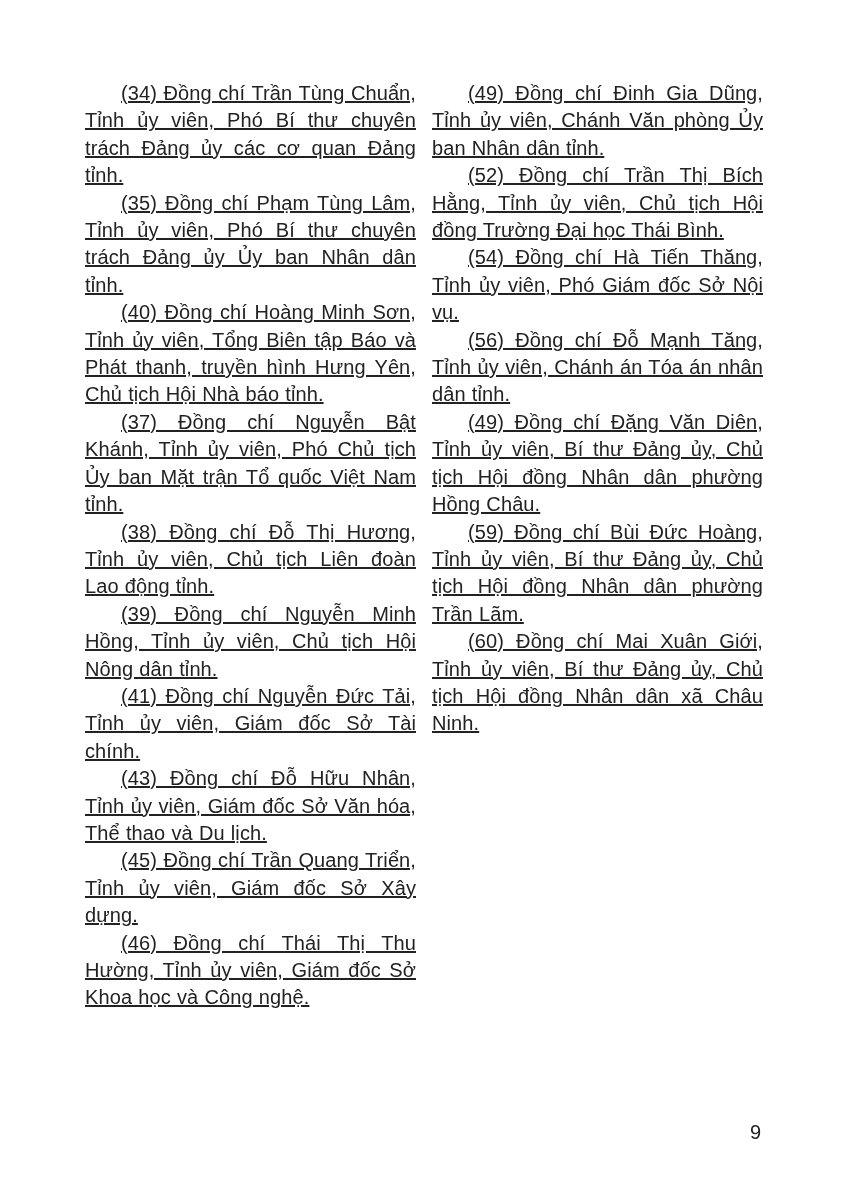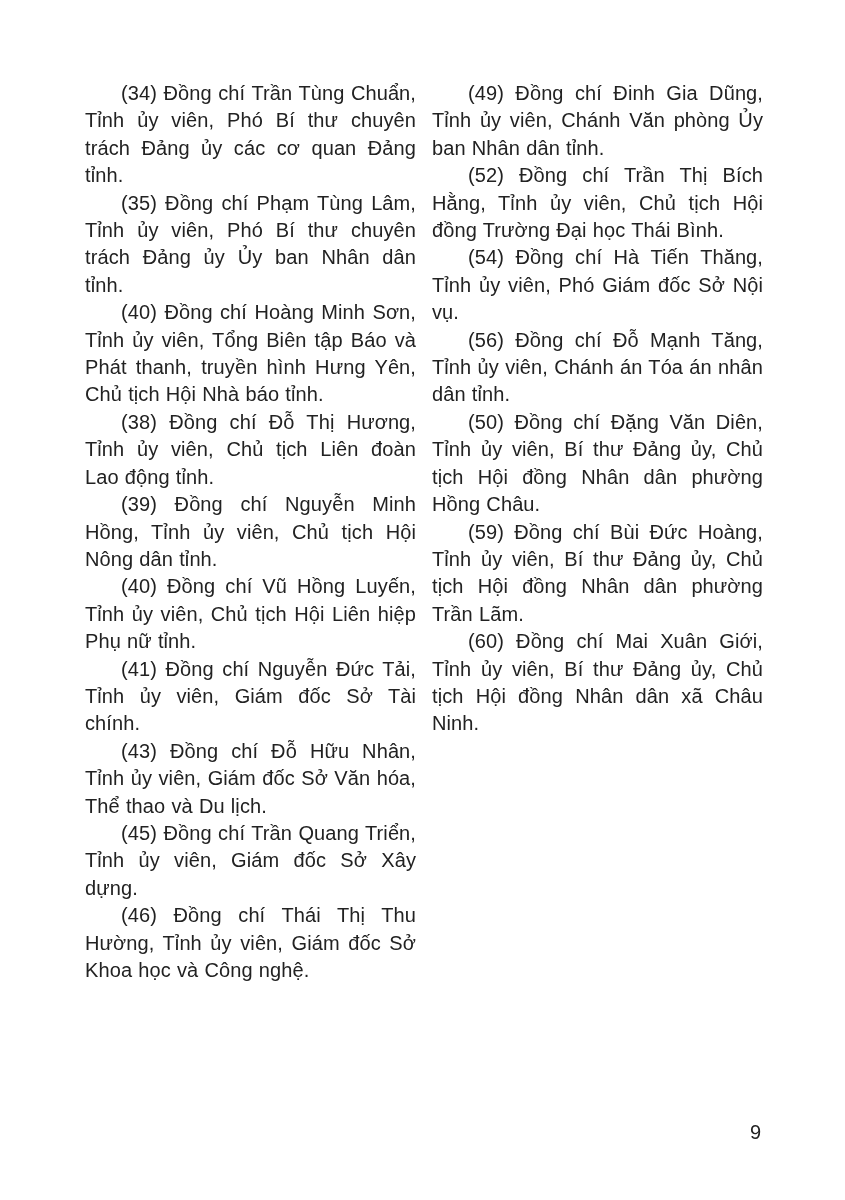--- a/index.html
+++ b/index.html
@@ -33,20 +33,21 @@
   }
   p.entry {
     margin: 0;
     font-size: 20px;
     line-height: 27.4px;
     text-indent: 36px;
     text-align: justify;
     letter-spacing: 0.1px;
     word-spacing: 0.5px;
     color: #222222;
+    text-decoration: underline;
   }
   .page-number {
     position: absolute;
     right: 84px;
     bottom: 56px;
     font-size: 20px;
     line-height: 24px;
     color: #222222;
   }
 </style>
@@ -54,36 +55,36 @@
 <body>
 
 <div class="page">
 
   <div class="content">
 
     <div class="column">
       <p class="entry">(34) Đồng chí Trần Tùng Chuẩn, Tỉnh ủy viên, Phó Bí thư chuyên trách Đảng ủy các cơ quan Đảng tỉnh.</p>
       <p class="entry">(35) Đồng chí Phạm Tùng Lâm, Tỉnh ủy viên, Phó Bí thư chuyên trách Đảng ủy Ủy ban Nhân dân tỉnh.</p>
       <p class="entry">(40) Đồng chí Hoàng Minh Sơn, Tỉnh ủy viên, Tổng Biên tập Báo và Phát thanh, truyền hình Hưng Yên, Chủ tịch Hội Nhà báo tỉnh.</p>
+      <p class="entry">(37) Đồng chí Nguyễn Bật Khánh, Tỉnh ủy viên, Phó Chủ tịch Ủy ban Mặt trận Tổ quốc Việt Nam tỉnh.</p>
       <p class="entry">(38) Đồng chí Đỗ Thị Hương, Tỉnh ủy viên, Chủ tịch Liên đoàn Lao động tỉnh.</p>
       <p class="entry">(39) Đồng chí Nguyễn Minh Hồng, Tỉnh ủy viên, Chủ tịch Hội Nông dân tỉnh.</p>
-      <p class="entry">(40) Đồng chí Vũ Hồng Luyến, Tỉnh ủy viên, Chủ tịch Hội Liên hiệp Phụ nữ tỉnh.</p>
       <p class="entry">(41) Đồng chí Nguyễn Đức Tải, Tỉnh ủy viên, Giám đốc Sở Tài chính.</p>
       <p class="entry">(43) Đồng chí Đỗ Hữu Nhân, Tỉnh ủy viên, Giám đốc Sở Văn hóa, Thể thao và Du lịch.</p>
       <p class="entry">(45) Đồng chí Trần Quang Triển, Tỉnh ủy viên, Giám đốc Sở Xây dựng.</p>
       <p class="entry">(46) Đồng chí Thái Thị Thu Hường, Tỉnh ủy viên, Giám đốc Sở Khoa học và Công nghệ.</p>
 
     </div>
 
     <div class="column">
       <p class="entry">(49) Đồng chí Đinh Gia Dũng, Tỉnh ủy viên, Chánh Văn phòng Ủy ban Nhân dân tỉnh.</p>
       <p class="entry">(52) Đồng chí Trần Thị Bích Hằng, Tỉnh ủy viên, Chủ tịch Hội đồng Trường Đại học Thái Bình.</p>
       <p class="entry">(54) Đồng chí Hà Tiến Thăng, Tỉnh ủy viên, Phó Giám đốc Sở Nội vụ.</p>
       <p class="entry">(56) Đồng chí Đỗ Mạnh Tăng, Tỉnh ủy viên, Chánh án Tóa án nhân dân tỉnh.</p>
-      <p class="entry">(50) Đồng chí Đặng Văn Diên, Tỉnh ủy viên, Bí thư Đảng ủy, Chủ tịch Hội đồng Nhân dân phường Hồng Châu.</p>
+      <p class="entry">(49) Đồng chí Đặng Văn Diên, Tỉnh ủy viên, Bí thư Đảng ủy, Chủ tịch Hội đồng Nhân dân phường Hồng Châu.</p>
       <p class="entry">(59) Đồng chí Bùi Đức Hoàng, Tỉnh ủy viên, Bí thư Đảng ủy, Chủ tịch Hội đồng Nhân dân phường Trần Lãm.</p>
       <p class="entry">(60) Đồng chí Mai Xuân Giới, Tỉnh ủy viên, Bí thư Đảng ủy, Chủ tịch Hội đồng Nhân dân xã Châu Ninh.</p>
 
     </div>
 
   </div>
 
   <div class="page-number">9</div>
 
 </div>

